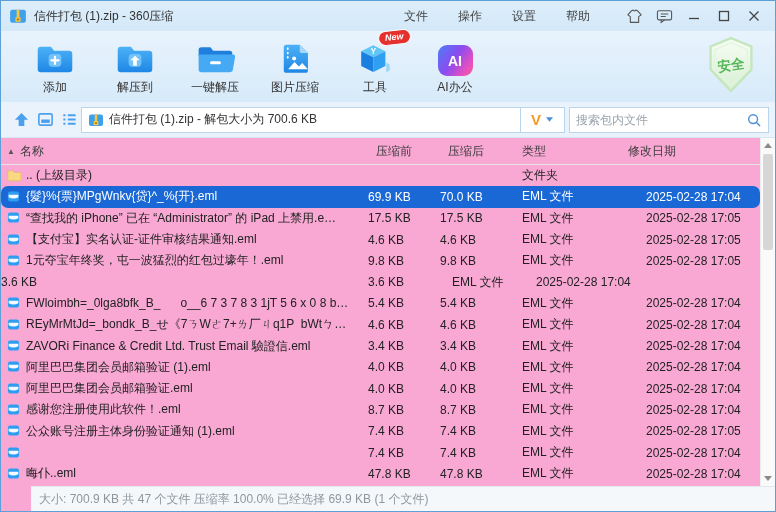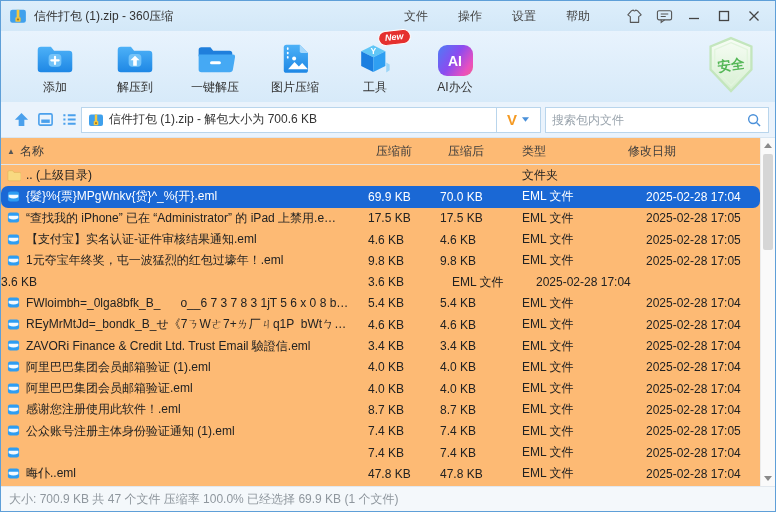--- a/index.html
+++ b/index.html
@@ -1,17 +1,17 @@
 <!DOCTYPE html>
 <html><head>
 <meta charset="utf-8">
 <style>
   *{margin:0;padding:0;box-sizing:border-box;font-family:"Liberation Sans","DejaVu Sans",sans-serif;}
   html,body{width:776px;height:512px;overflow:hidden;background:#fff;}
-  .window{width:776px;height:512px;border:1px solid #5e9fd8;display:flex;flex-direction:column;background:#fdba74;}
+  .window{width:776px;height:512px;border:1px solid #5e9fd8;display:flex;flex-direction:column;background:#f9a8d4;}
 
   
   .titlebar{flex:0 0 30px;background:linear-gradient(#ddeefb,#d3e8f8);display:flex;align-items:center;padding:0 6px 0 8px;}
   .app-icon{width:18px;height:18px;margin-right:7px;display:flex;}
   .title{font-size:12px;color:#333;}
   .menus{display:flex;margin-left:auto;}
   .menu{font-size:12px;color:#454545;padding:0 15px;line-height:30px;cursor:default;}
   .winctl{display:flex;align-items:center;margin-left:14px;}
   .ctl{width:30px;height:28px;display:flex;align-items:center;justify-content:center;}
 
@@ -24,21 +24,21 @@
   .new-badge{position:absolute;top:-9px;right:4px;background:#e5302e;color:#fff;font-size:9px;font-style:italic;font-weight:bold;padding:1px 6px 2px;border-radius:8px;border:1.5px solid #fff;transform:rotate(-6deg);}
   .shield{position:absolute;right:18px;top:5px;}
 
   
   .addrbar{flex:0 0 36px;background:#eaf3fc;display:flex;align-items:center;padding:0 6px 0 8px;gap:0;border-bottom:1px solid #d8e6f2;}
   .navbtn{width:24px;height:24px;display:flex;align-items:center;justify-content:center;}
   .addrbox{flex:1;height:26px;background:#fff;border:1px solid #b9d5ec;display:flex;align-items:center;padding:0 6px;gap:5px;}
   .addrbox input{border:none;outline:none;font-size:12px;color:#333;flex:1;background:transparent;}
   .vbox{width:44px;height:26px;background:#fff;border:1px solid #b9d5ec;border-left:none;display:flex;align-items:center;justify-content:center;gap:4px;}
   .vlogo{color:#f59a23;font-weight:bold;font-size:15px;line-height:1;}
-  .searchbox{width:224px;height:26px;background:#fff;border:1px solid #b9d5ec;display:flex;align-items:center;padding:0 6px;margin-left:4px;}
+  .searchbox{width:200px;height:26px;background:#fff;border:1px solid #b9d5ec;display:flex;align-items:center;padding:0 6px;margin-left:4px;}
   .searchbox input{border:none;outline:none;font-size:12px;color:#333;flex:1;background:transparent;}
   .searchbox input::placeholder{color:#9aa4ad;}
 
   
   .content{flex:1;display:flex;min-height:0;}
   .list-area{flex:1;display:flex;flex-direction:column;min-width:0;}
   .lheader,.row{display:grid;grid-template-columns:minmax(0,1fr) 72px 70px 110px 140px;align-items:center;}
   .lheader{flex:0 0 27px;border-bottom:1px solid #e4e4e4;color:#3c3c3c;font-size:12px;}
   .lheader .hc{padding-left:8px;cursor:default;white-space:nowrap;}
   .lheader .hc-name{padding-left:6px;display:flex;align-items:center;gap:5px;}
@@ -55,21 +55,21 @@
 
   
   .scrollbar{flex:0 0 15px;display:flex;flex-direction:column;background:#fafafa;border-left:1px solid #ececec;}
   .sb-btn{flex:0 0 15px;display:flex;align-items:center;justify-content:center;}
   .sb-track{flex:1;position:relative;}
   .sb-thumb{position:absolute;top:1px;left:2px;right:2px;height:96px;background:#d6d6d6;border-radius:2px;}
   .tri-up{width:0;height:0;border-left:4px solid transparent;border-right:4px solid transparent;border-bottom:5px solid #8a8a8a;}
   .tri-down{width:0;height:0;border-left:4px solid transparent;border-right:4px solid transparent;border-top:5px solid #8a8a8a;}
 
   
-  .statusbar{flex:0 0 25px;background:#f4f8fb;border-top:1px solid #e2e8ee;display:flex;align-items:center;padding:0 8px;font-size:12px;color:#8f979e;}
+  .statusbar{flex:0 0 25px;background:#f4f8fb;border-top:1px solid #e2e8ee;display:flex;align-items:center;padding:0 8px;font-size:12px;color:#8f979e;margin-left:30px;}
 </style>
 </head>
 <body>
 
 <div class="window">
 
   <div class="titlebar">
     <span class="app-icon">
       <svg viewBox="0 0 16 16" width="18" height="18">
           <rect x="1" y="2.5" width="14" height="11.5" rx="2" fill="#3fa0ec"></rect>

